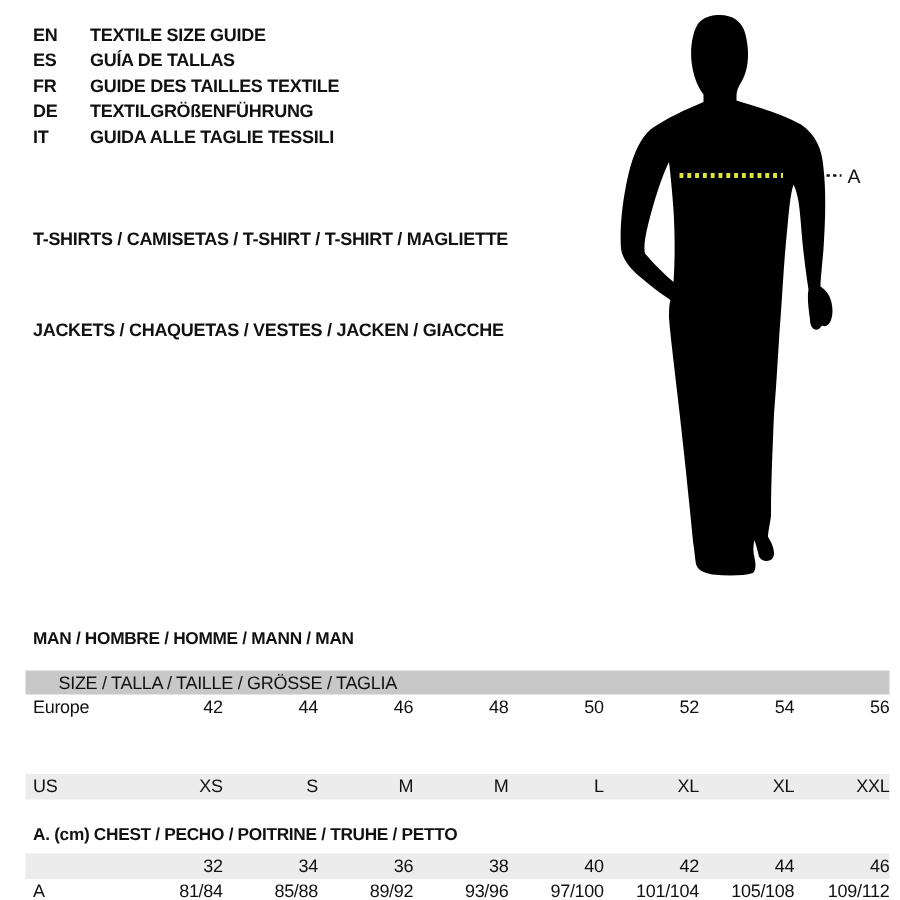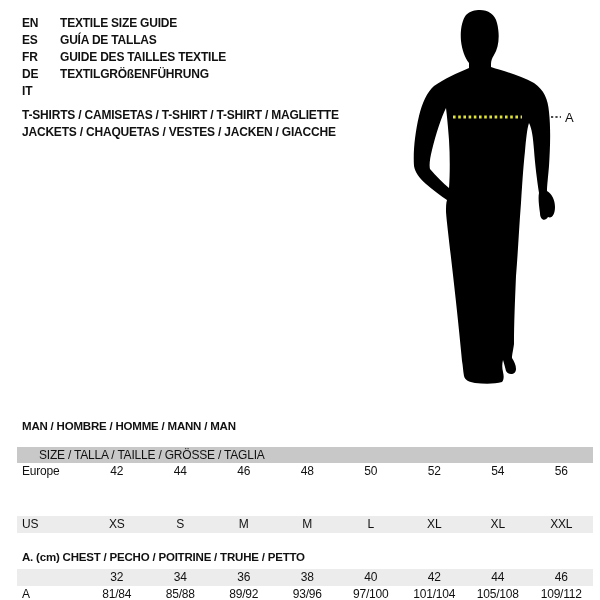--- a/index.html
+++ b/index.html
@@ -39,20 +39,21 @@
     left: 22px;
     top: 107px;
   }
   .category-line {
     height: 17px;
     line-height: 17px;
     font-size: 12px;
     font-weight: bold;
     letter-spacing: -0.2px;
     white-space: nowrap;
+    margin-top: 44px;
   }
   
   .figure-wrap {
     position: absolute;
     left: 400px;
     top: 0;
     width: 200px;
     height: 400px;
   }
   
@@ -91,21 +92,21 @@
     letter-spacing: -0.2px;
   }
   .t-row.stripe { background: #ececec; margin-top: 36px; }
   .t-label {
     flex: 0 0 68px;
     padding-left: 5px;
     box-sizing: border-box;
   }
   .t-cell {
     flex: 1 1 0;
-    text-align: center;
+    text-align: right;
   }
   
   .footnote {
     position: absolute;
     left: 22px;
     top: 550px;
     height: 15px;
     line-height: 15px;
     font-size: 11.5px;
     font-weight: bold;
@@ -128,20 +129,21 @@
   <div class="lang-row">
     <span class="lang-code">FR</span>
     <span class="lang-label">GUIDE DES TAILLES TEXTILE</span>
   </div>
   <div class="lang-row">
     <span class="lang-code">DE</span>
     <span class="lang-label">TEXTILGRÖßENFÜHRUNG</span>
   </div>
   <div class="lang-row">
     <span class="lang-code">IT</span>
+    <span class="lang-label">GUIDA ALLE TAGLIE TESSILI</span>
   </div>
 </div>
 
 <div class="categories">
   <div class="category-line">T-SHIRTS / CAMISETAS / T-SHIRT / T-SHIRT / MAGLIETTE</div>
   <div class="category-line">JACKETS / CHAQUETAS / VESTES / JACKEN / GIACCHE</div>
 </div>
 
 <div class="figure-wrap">
   <svg width="200" height="400" viewBox="0 0 200 400" xmlns="http://www.w3.org/2000/svg">

